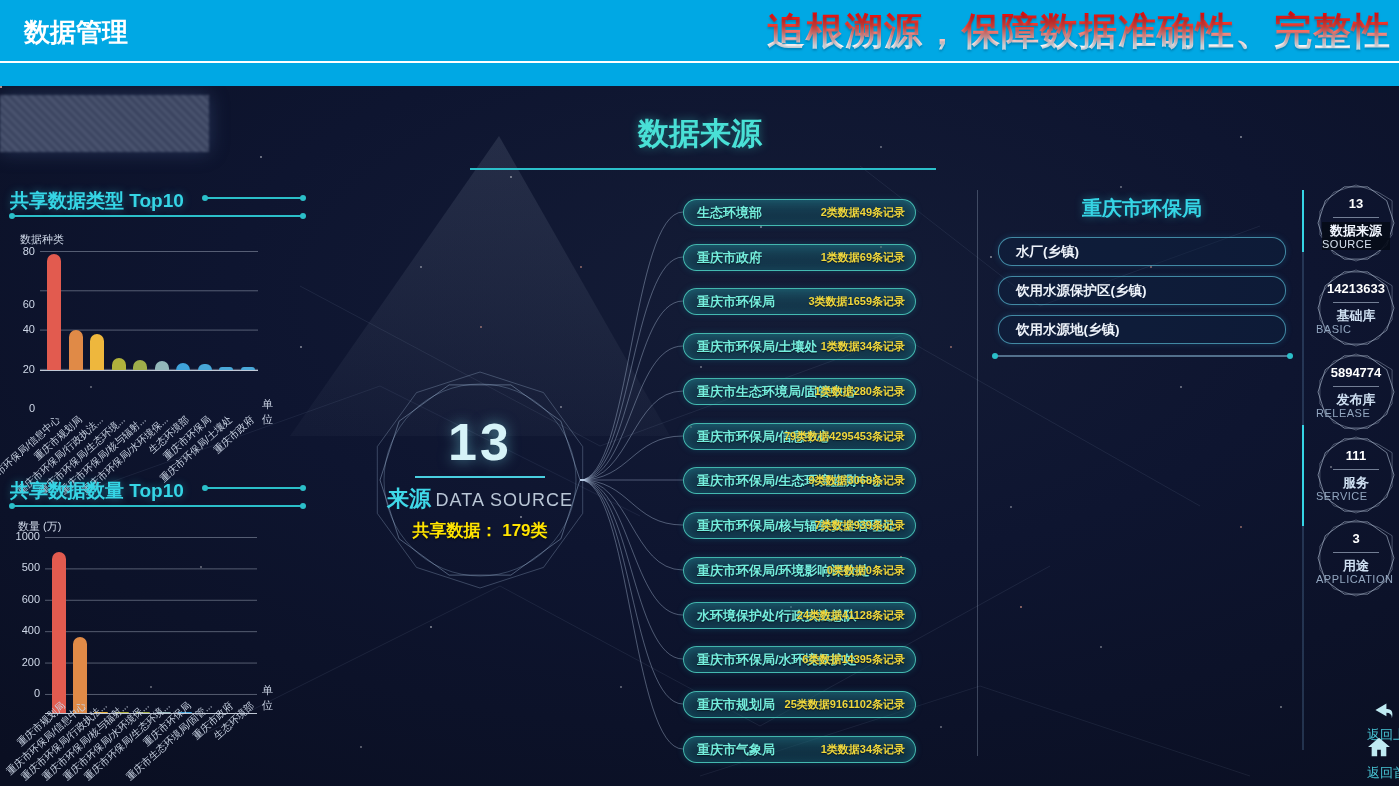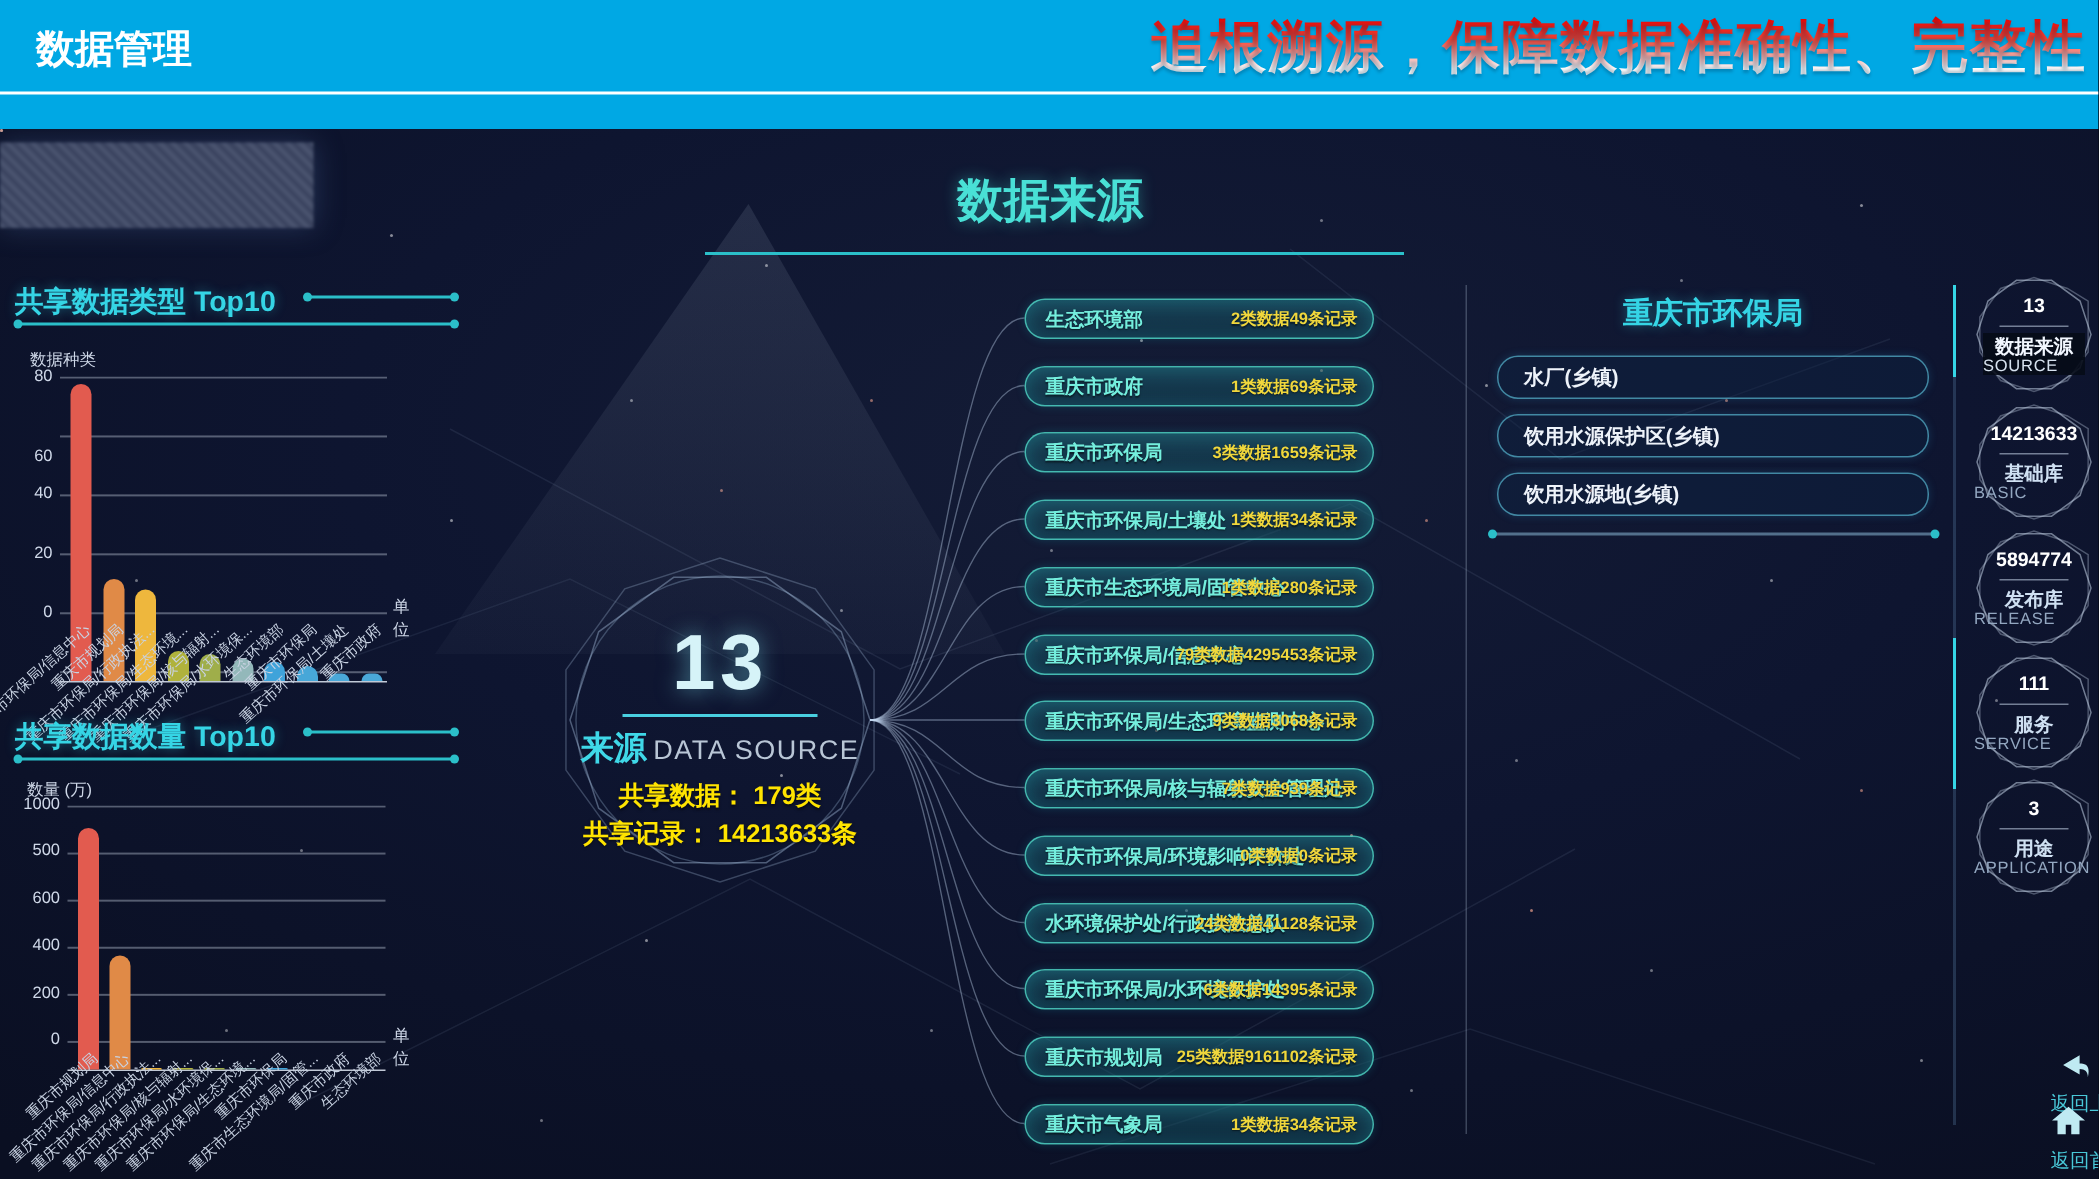--- a/index.html
+++ b/index.html
@@ -52,21 +52,21 @@
   .sec-title { position:absolute; left:10px; font-size:19px; font-weight:bold; color:#35d5e5;
                text-shadow:0 0 8px rgba(50,210,230,.4); }
   .dotline { position:absolute; height:2px; background:#2bbfc9; }
   .dotline::before, .dotline::after { content:""; position:absolute; top:-2px; width:6px; height:6px;
                border-radius:50%; background:#2bbfc9; }
   .dotline::before { left:-3px; } .dotline::after { right:-3px; }
 
   
   .plot { position:absolute; border-bottom:1px solid rgba(225,233,245,.85);
           background-image:linear-gradient(rgba(205,215,230,.38) 1px, transparent 1px); }
-  .plot1 { left:40px; top:165px; width:218px; height:204px; background-size:100% 39.3px; }
+  .plot1 { left:40px; top:165px; width:218px; height:120px; background-size:100% 39.3px; }
   .plot2 { left:45px; top:451px; width:212px; height:177px; background-size:100% 31.4px; }
   .ylab { position:absolute; font-size:11px; color:#cfd8e8; }
   .xunit { position:absolute; font-size:11px; color:#cfd8e8; }
   .ytick { position:absolute; font-size:11px; color:#cfd8e8; text-align:right; }
   .plot1 .ytick { width:26px; left:-31px; }
   .plot2 .ytick { width:34px; left:-39px; }
   .bar { position:absolute; bottom:0; width:14px; border-radius:7px 7px 0 0; }
   .xl { position:absolute; top:162px; width:160px; text-align:right; font-size:10px; color:#c8d2e2;
         white-space:nowrap; transform-origin:100% 0; transform:rotate(-42deg); }
 
@@ -225,21 +225,20 @@
       <polygon points="222.7,153.4 183.5,207.4 120,228 56.5,207.4 17.3,153.4 17.3,86.6 56.5,32.6 120,12 183.5,32.6 222.7,86.6" fill="none" stroke="rgba(175,200,230,.28)" stroke-width="1"></polygon>
     </svg>
     <div class="hub">
       <div class="hub-count">13</div>
       <div class="hub-hr"></div>
       <div>
         <span class="hub-cn">来源</span>
         <span class="hub-en">DATA SOURCE</span>
       </div>
       <div class="hub-stat">共享数据： 179类</div>
-      <div class="hub-stat" style="margin-top:2px;">共享记录： 14213633条</div>
     </div>
 
     <svg class="fan" width="140" height="580">
       <g fill="none" stroke="rgba(195,215,240,.40)" stroke-width="0.9">
         <path d="M20,290 C70,290 72,22 123,22"></path>
         <path d="M20,290 C70,290 72,67 123,67"></path>
         <path d="M20,290 C70,290 72,111 123,111"></path>
         <path d="M20,290 C70,290 72,156 123,156"></path>
         <path d="M20,290 C70,290 72,201 123,201"></path>
         <path d="M20,290 C70,290 72,246 123,246"></path>

